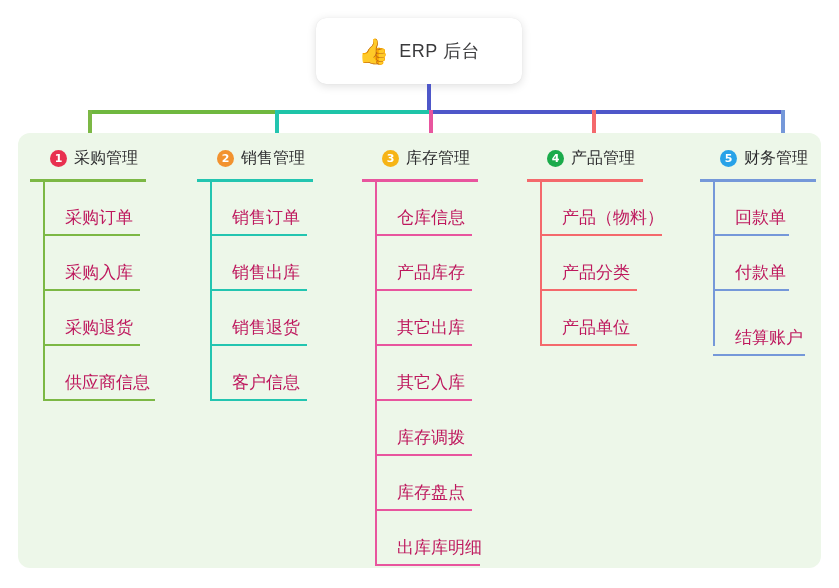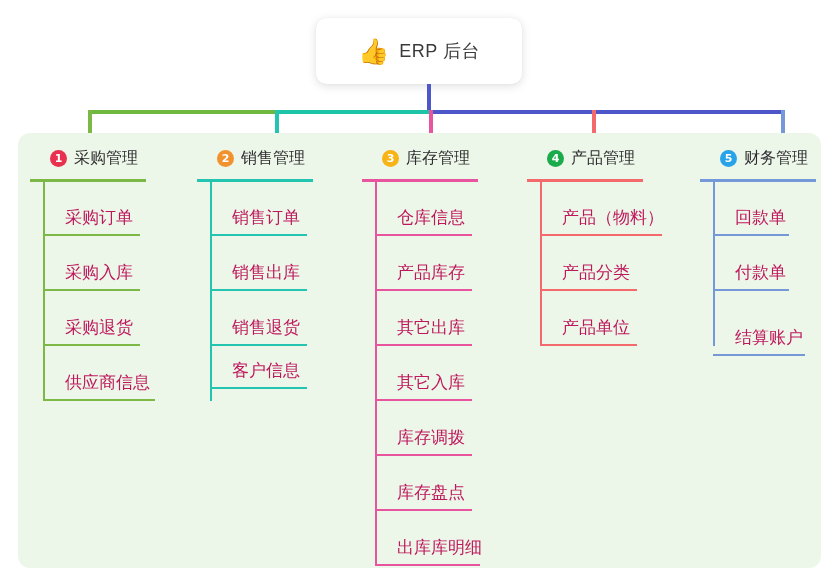--- a/index.html
+++ b/index.html
@@ -150,21 +150,21 @@
             <div class="leaf-rule" style="width: 97px; background: rgb(35, 197, 176);"></div>
           </div>
           <div class="leaf" style="top: 106px; width: 97px;">
             <span class="leaf-label">销售出库</span>
             <div class="leaf-rule" style="width: 97px; background: rgb(35, 197, 176);"></div>
           </div>
           <div class="leaf" style="top: 161px; width: 97px;">
             <span class="leaf-label">销售退货</span>
             <div class="leaf-rule" style="width: 97px; background: rgb(35, 197, 176);"></div>
           </div>
-          <div class="leaf" style="top: 204px; width: 97px;">
+          <div class="leaf" style="top: 216px; width: 97px;">
             <span class="leaf-label">客户信息</span>
             <div class="leaf-rule" style="width: 97px; background: rgb(35, 197, 176);"></div>
           </div>
         </div>
         <div class="branch" style="left: 344px; top: 12px;">
           <div class="branch-head">
             <span class="badge" style="background: rgb(246, 180, 22);">3</span>
             <span class="branch-title">库存管理</span>
           </div>
           <div class="head-rule" style="width: 116px; background: rgb(232, 85, 158);"></div>

